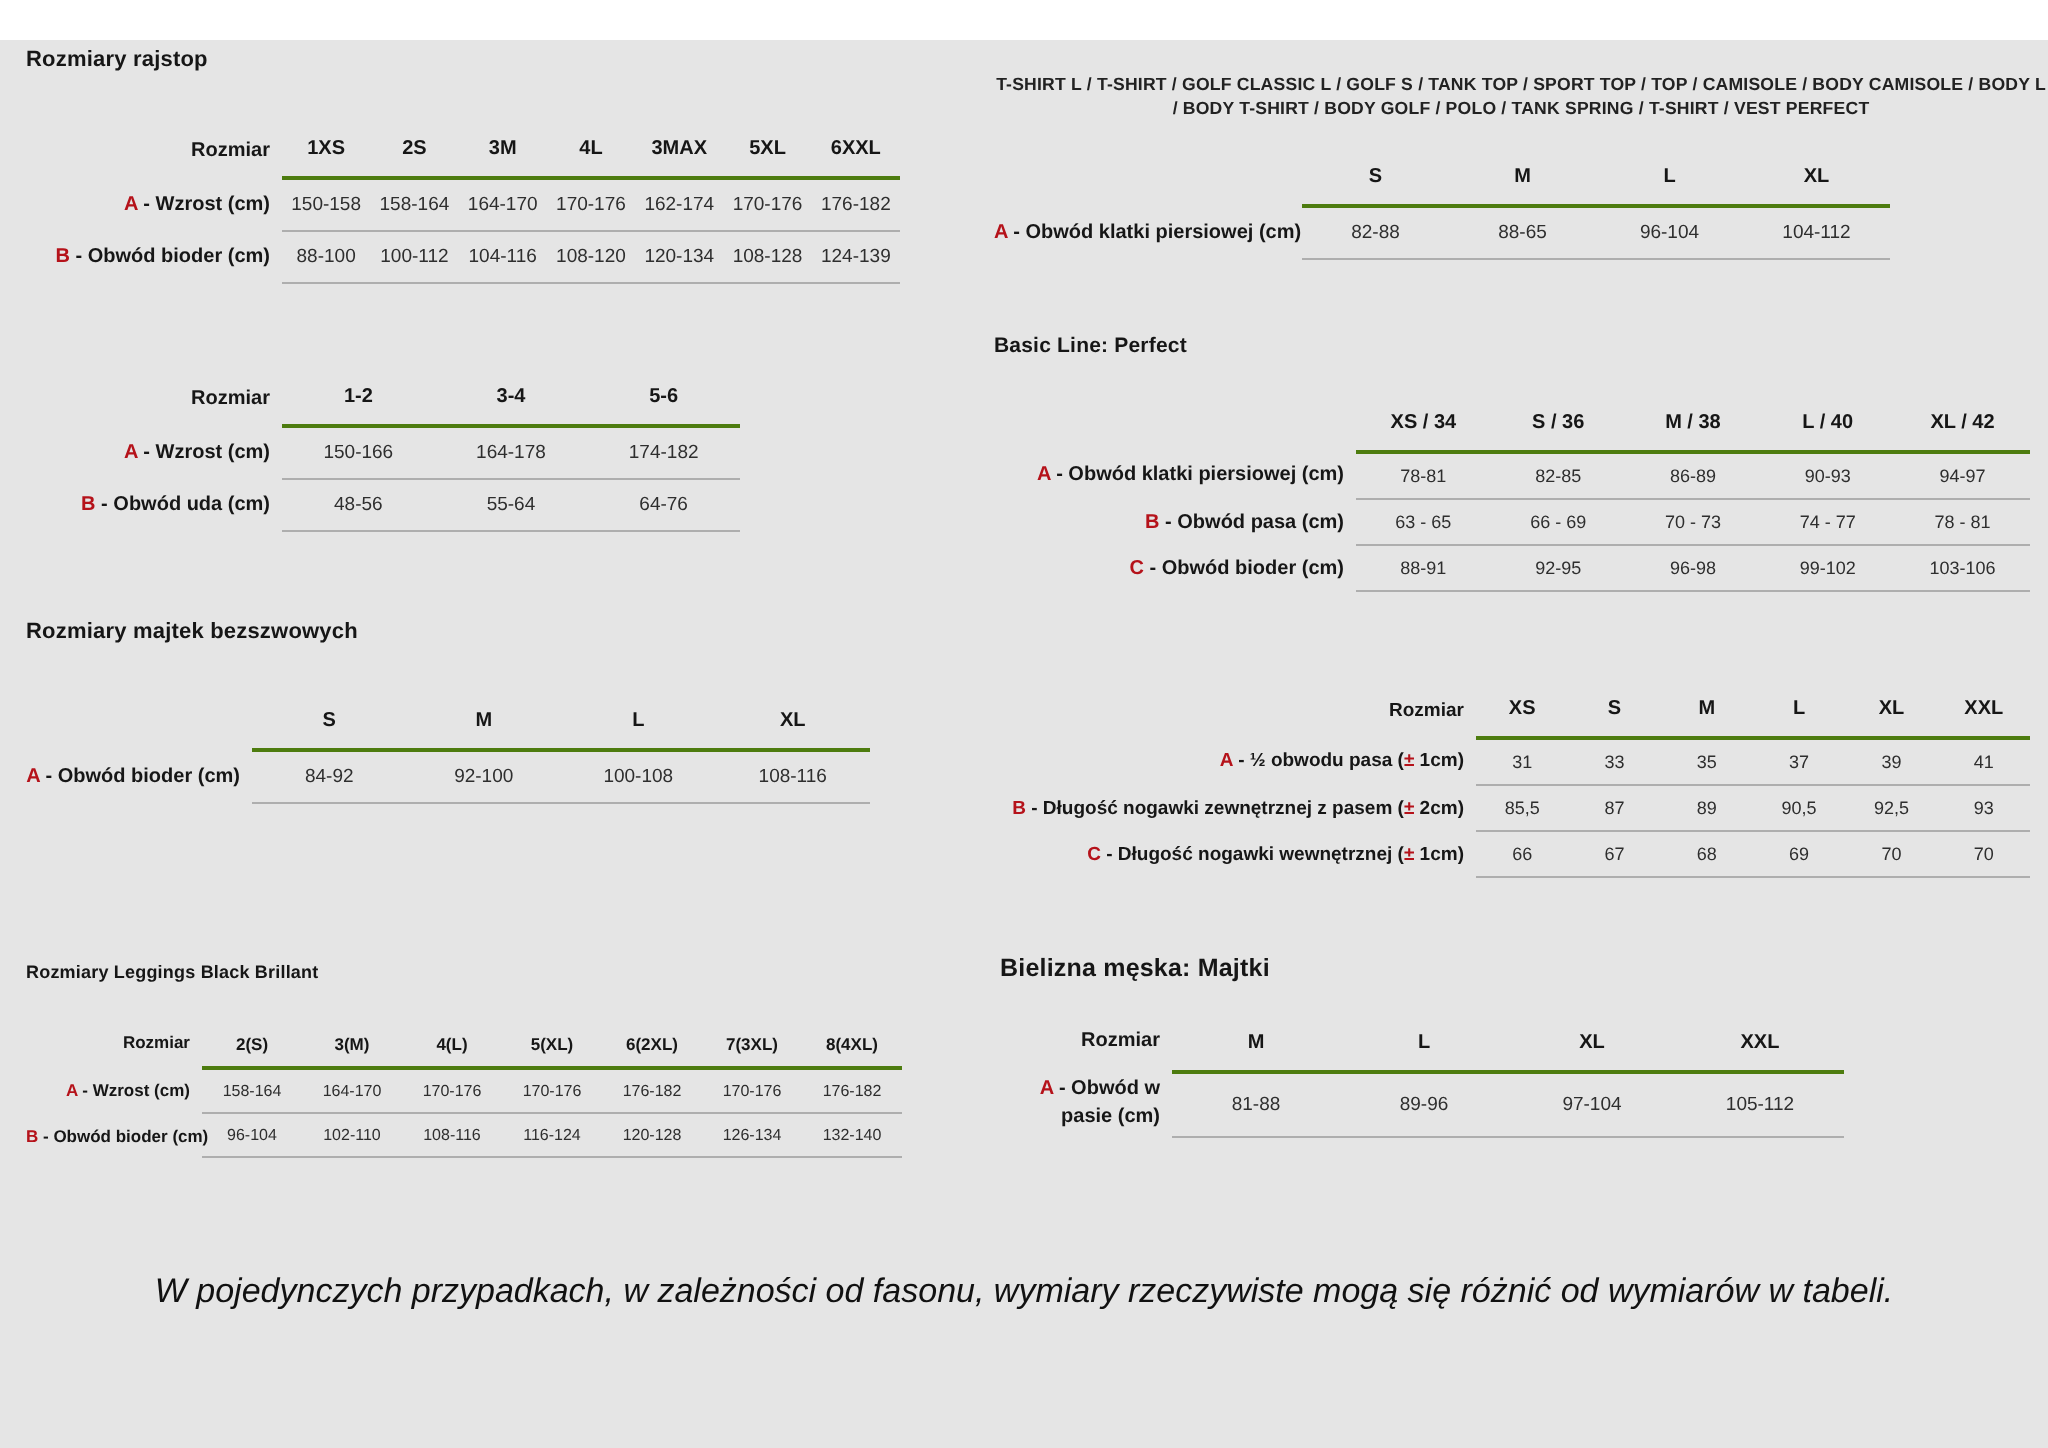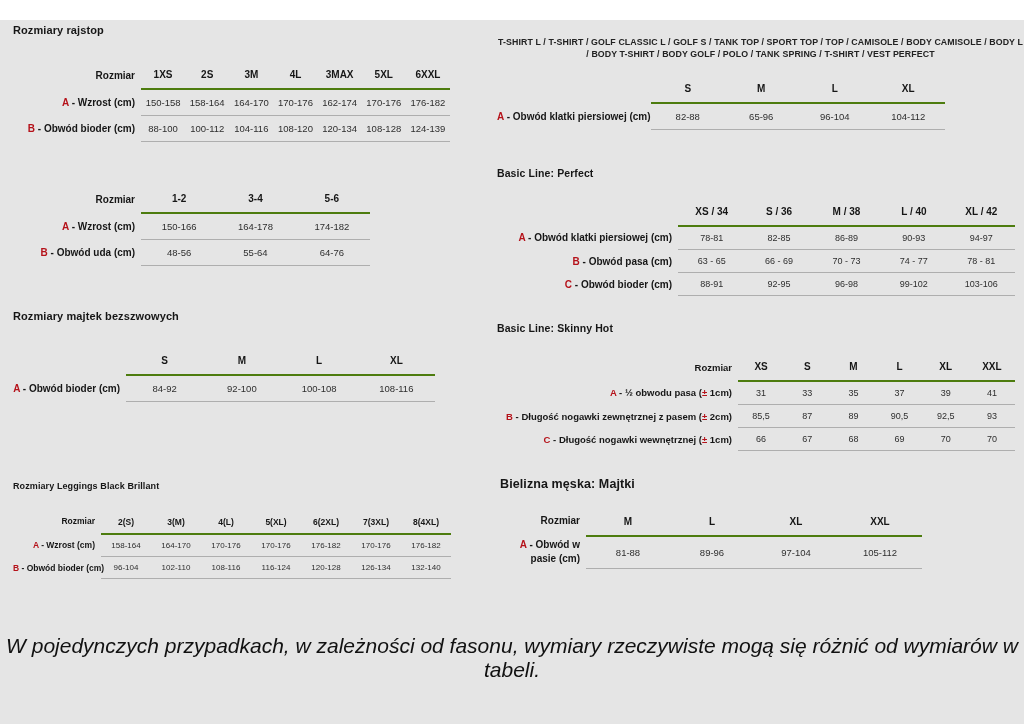--- a/index.html
+++ b/index.html
@@ -91,21 +91,21 @@
   #sec-majtki .label-cell { white-space: normal; line-height: 1.4; }
   #sec-majtki td.value-cell { padding: 10px 2px; }
 
   .footnote {
     position: absolute;
     left: 0;
     top: 614px;
     width: 1024px;
     margin: 0;
     text-align: center;
-    font-size: 21px;
+    font-size: 17px;
     font-style: italic;
     color: #111111;
     line-height: 24px;
   }
 </style>
 </head>
 <body>
 
 <div class="page">
 
@@ -258,21 +258,21 @@
               <th class="size-cell">S</th>
               <th class="size-cell">M</th>
               <th class="size-cell">L</th>
               <th class="size-cell">XL</th>
             </tr>
           </thead>
           <tbody>
             <tr>
               <td class="label-cell"><span class="accent">A</span> - Obwód klatki piersiowej (cm)</td>
               <td class="value-cell">82-88</td>
-              <td class="value-cell">65-96</td>
+              <td class="value-cell">88-65</td>
               <td class="value-cell">96-104</td>
               <td class="value-cell">104-112</td>
             </tr>
           </tbody>
         </table>
       </div>
   </section>
 
   <section class="sec" id="sec-perfect" style="left:497px; top:147px; width:518px;">
     <h2 class="title">Basic Line: Perfect</h2>
@@ -312,21 +312,20 @@
               <td class="value-cell">96-98</td>
               <td class="value-cell">99-102</td>
               <td class="value-cell">103-106</td>
             </tr>
           </tbody>
         </table>
       </div>
   </section>
 
   <section class="sec" id="sec-skinny" style="left:497px; top:302px; width:518px;">
-    <h2 class="title">Basic Line: Skinny Hot</h2>
     <div class="tbl" style="--label-w:235px;">
         <table class="size-table">
           <thead>
             <tr>
               <th class="label-cell corner">Rozmiar</th>
               <th class="size-cell">XS</th>
               <th class="size-cell">S</th>
               <th class="size-cell">M</th>
               <th class="size-cell">L</th>
               <th class="size-cell">XL</th>

